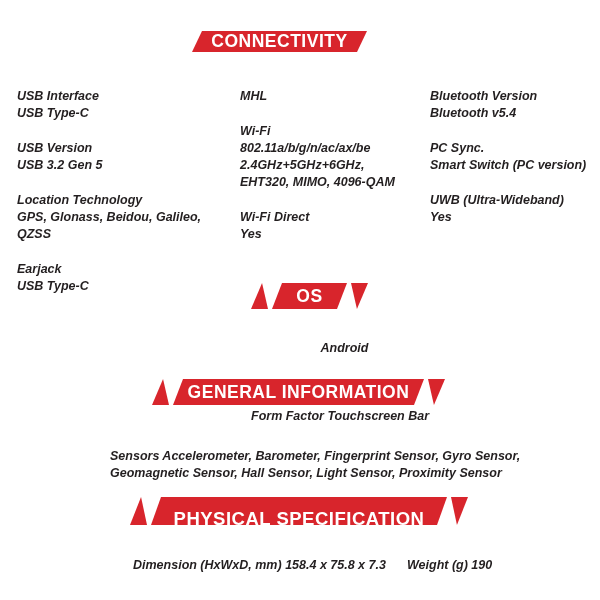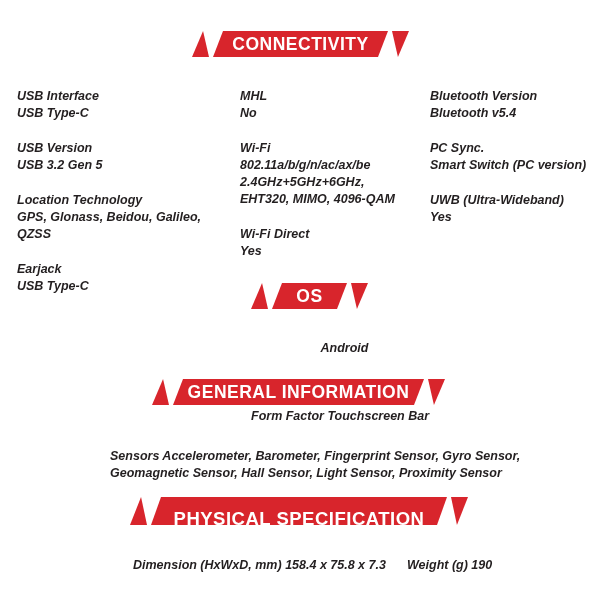--- a/index.html
+++ b/index.html
@@ -39,21 +39,21 @@
     justify-content: center;
   }
   .banner .title {
     color: var(--banner_text, #ffffff);
     font-weight: bold;
     font-style: normal;
     font-size: 17.5px;
     letter-spacing: 0.5px;
     white-space: nowrap;
   }
-  .b-conn { left: 192px; top: 31px; }
+  .b-conn { left: 192px; top: 31px; flex-direction: column; }
   .b-conn .body { width: 175px; }
   .b-os { left: 251px; top: 283px; }
   .b-os .body { width: 75px; }
   .b-gen { left: 152px; top: 352px; margin-top: 27px; }
   .b-gen .body { width: 251px; }
   .b-phys { left: 130px; top: 497px; height: 28px; }
   .b-phys .body { width: 296px; }
   .b-phys .title { font-size: 18.5px; margin-top: 16px; }
 
   
@@ -108,21 +108,20 @@
     </div>
     <div class="spec-item">
       <span class="label">Earjack</span>
       <span class="value">USB Type-C</span>
     </div>
   </div>
 
   <div class="spec-block" id="col2">
     <div class="spec-item">
       <span class="label">MHL</span>
-      <span class="value">No</span>
     </div>
     <div class="spec-item">
       <span class="label">Wi-Fi</span>
       <span class="value">802.11a/b/g/n/ac/ax/be
 2.4GHz+5GHz+6GHz,
 EHT320, MIMO, 4096-QAM</span>
     </div>
     <div class="spec-item">
       <span class="label">Wi-Fi Direct</span>
       <span class="value">Yes</span>

